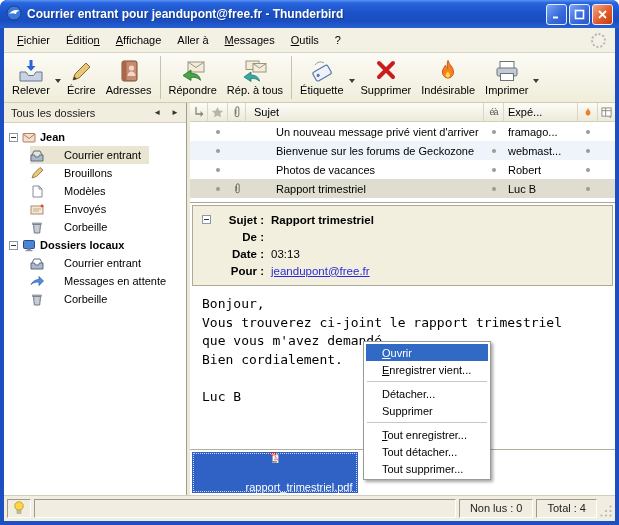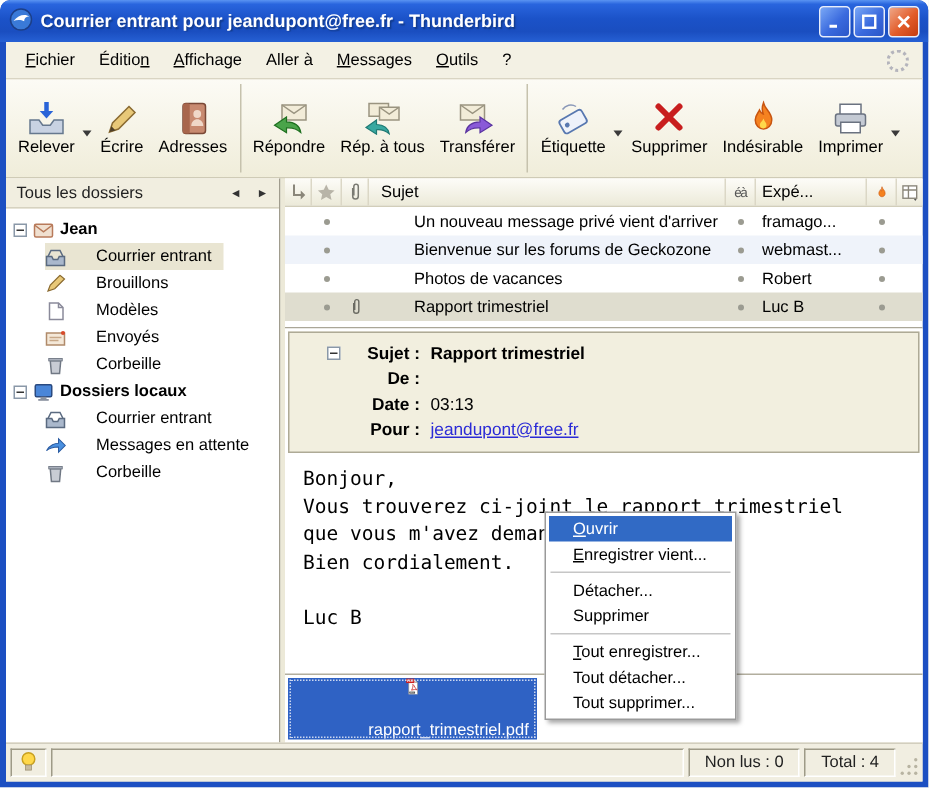--- a/index.html
+++ b/index.html
@@ -25,21 +25,21 @@
   
   .chrome { position:absolute; left:4px; right:4px; top:28px; bottom:4px;
             background:#ece9d8; display:flex; flex-direction:column; }
 
   .menubar { height:25px; background:#f3f1e4; border-bottom:1px solid #d9d5c3;
     display:flex; align-items:center; padding:0 5px; }
   .menu-item { padding:4px 8px; cursor:default; }
   .throbber { margin-left:auto; margin-right:4px; width:15px; height:15px;
     border:2px dotted #b4b4bc; border-radius:50%; }
 
-  .toolbar { height:66px; background:linear-gradient(#fcfbf5,#f0edda);
+  .toolbar { height:50px; background:linear-gradient(#fcfbf5,#f0edda);
     border-bottom:1px solid #cfcbb6; display:flex; align-items:stretch; padding:1px 3px; }
   .tgroup { display:flex; align-items:center; }
   .tbtn { display:flex; flex-direction:column; align-items:center; justify-content:center;
     padding:1px 5px; gap:1px; }
   .tbtn svg { width:26px; height:24px; display:block; }
   .tbtn .tlabel { white-space:nowrap; }
   .droparrow { width:0; height:0; border:3px solid transparent; border-top:4px solid #3a3a3a;
     margin:10px 1px 0 0; }
   .tsep { width:1px; background:#c6c2ad; margin:2px 3px; }
 
@@ -84,21 +84,21 @@
   .ml-row { height:19px; flex:none; display:flex; align-items:center; }
   .ml-row.alt { background:#eff3fa; }
   .ml-row.selrow { background:#dfddcf; }
   .cell { flex:none; display:flex; align-items:center; justify-content:center; }
   .cell.subj { flex:1; justify-content:flex-start; padding-left:30px; overflow:hidden; white-space:nowrap; }
   .cell.sndr { width:74px; justify-content:flex-start; padding-left:4px; overflow:hidden; white-space:nowrap; }
   .dot { width:4px; height:4px; border-radius:50%; background:#9b9b91; }
 
   
   .headerpane { background:#fff; padding:2px; flex:none; }
-  .hp-box { background:#f2efdf; border:1px solid #aeaa96; padding:5px 22px 6px; }
+  .hp-box { background:#f2efdf; border:1px solid #aeaa96; padding:5px 6px 6px; }
   .hp-row { display:grid; grid-template-columns:22px 50px 1fr; align-items:center; min-height:17px; }
   .hp-label { font-weight:bold; text-align:right; padding-right:7px; font-size:11.5px; }
   .hp-value { font-size:11.5px; }
   .hp-value.b { font-weight:bold; }
   a.maillink { color:#2b2bd6; text-decoration:underline; cursor:pointer; }
 
   
   .bodypane { flex:1; background:#fff; padding:7px 12px;
     font-family:"DejaVu Sans Mono",monospace; font-size:13px; line-height:18.5px; }
   .bodyline { min-height:18.5px; white-space:pre; }
@@ -212,28 +212,20 @@
         <span class="tlabel">Répondre</span>
       </span>
       <span class="tbtn">
         <svg viewBox="0 0 26 24">
             <rect x="4" y="2" width="13" height="8.5" fill="#f2ecd8" stroke="#9a9480"></rect>
             <rect x="11" y="4.5" width="13" height="8.5" fill="#f2ecd8" stroke="#9a9480"></rect>
             <path d="M11 4.5L17.5 9 24 4.5" fill="none" stroke="#9a9480"></path>
             <path d="M9 13l-7 5 7 4.5v-3c4-.3 6 .6 8.5 2.7-.8-4.3-3.6-6-8.5-6.2z" fill="#38a8a0" stroke="#1f7a74" stroke-width=".8"></path>
           </svg>
         <span class="tlabel">Rép. à tous</span>
-      </span>
-      <span class="tbtn">
-        <svg viewBox="0 0 26 24">
-            <rect x="2" y="3" width="16" height="10" fill="#f2ecd8" stroke="#9a9480"></rect>
-            <path d="M2 3l8 5.5L18 3" fill="none" stroke="#9a9480"></path>
-            <path d="M15 11l8 5.5-8 5v-3.2c-4.5-.3-7 .7-9.5 3 .8-4.8 4-6.8 9.5-7z" fill="#8a5ad8" stroke="#5a34a0" stroke-width=".8"></path>
-          </svg>
-        <span class="tlabel">Transférer</span>
       </span>
       <span class="tsep"></span>
       <span class="tgroup">
         <span class="tbtn">
           <svg viewBox="0 0 26 24">
               <g transform="rotate(-30 13 13)">
                 <rect x="4" y="9" width="17" height="10" rx="2" fill="#eef2fa" stroke="#5878b0" stroke-width="1.2"></rect>
                 <circle cx="8" cy="14" r="1.6" fill="#5878b0"></circle>
               </g>
               <path d="M6 6c2-3 6-4 9-2" fill="none" stroke="#8a98b8"></path>

